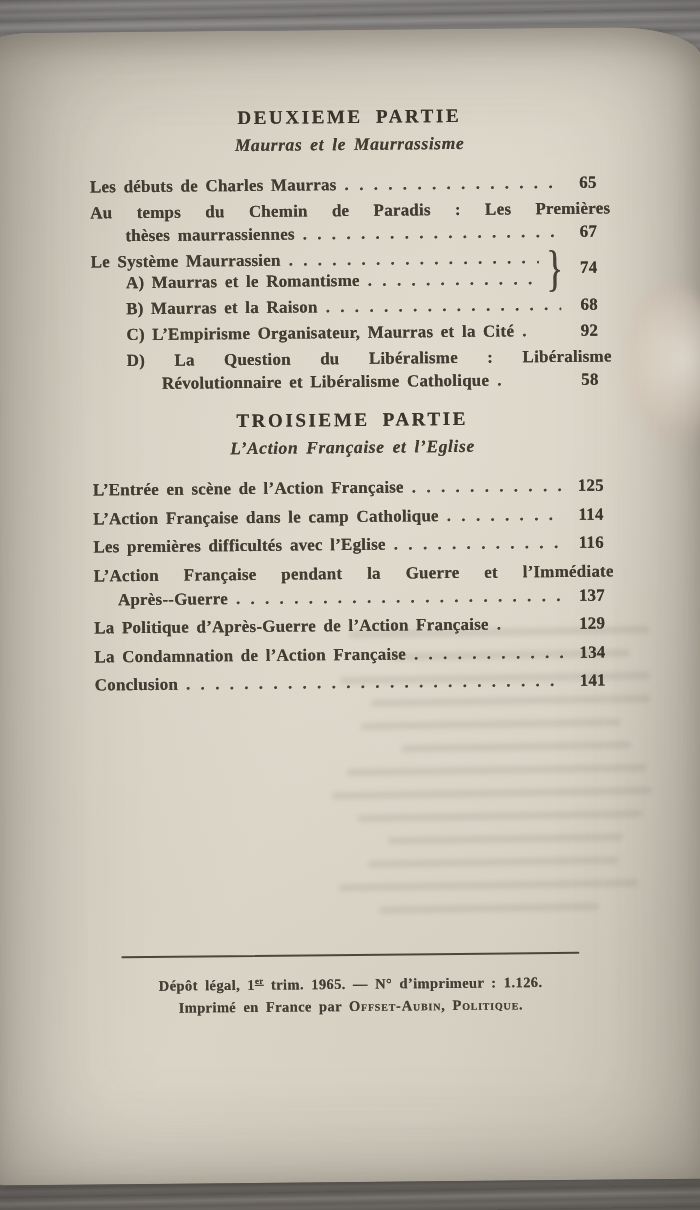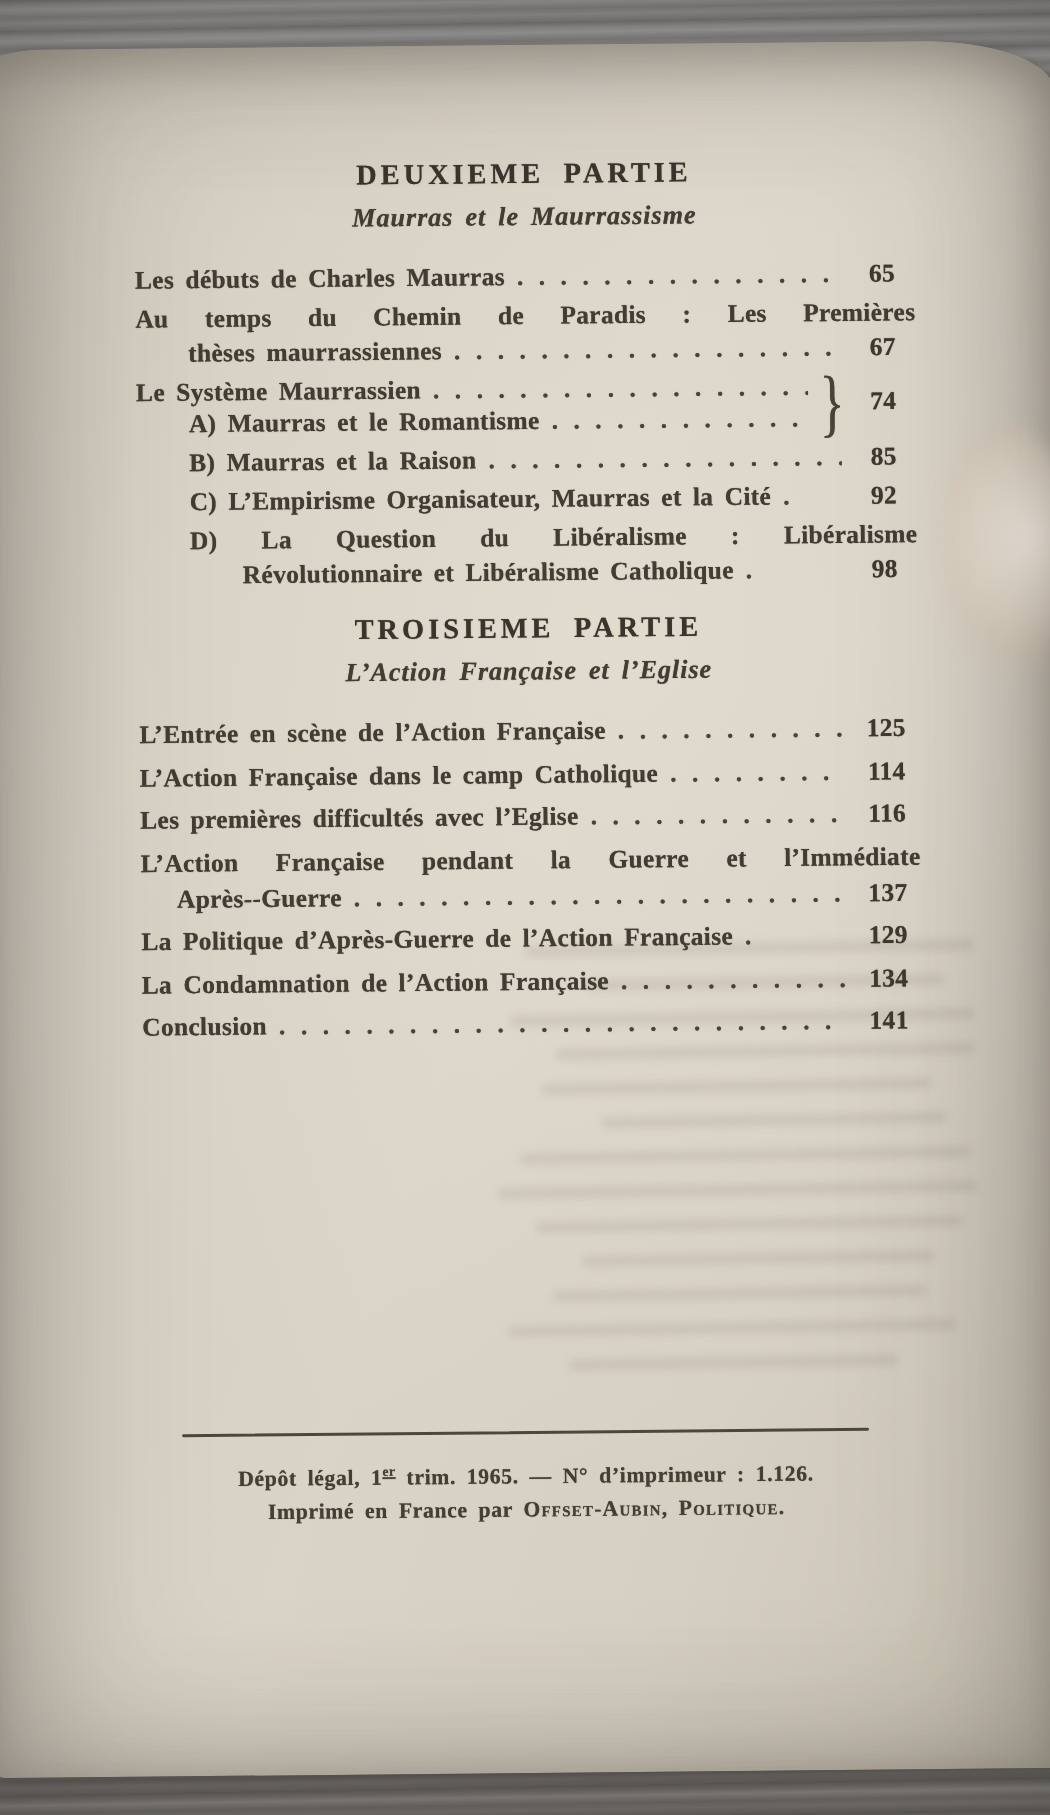--- a/index.html
+++ b/index.html
@@ -161,34 +161,34 @@
               <span class="leader dots"></span>
             </div>
           </div>
           <span class="brace">}</span>
           <span class="num">74</span>
         </div>
 
         <div class="row">
           <span class="t ind1">B) Maurras et la Raison</span>
           <span class="leader dots"></span>
-          <span class="num">85</span>
+          <span class="num">68</span>
         </div>
 
         <div class="row">
           <span class="t ind1">C) L’Empirisme Organisateur, Maurras et la Cité</span>
           <span class="leader one"></span>
           <span class="num">92</span>
         </div>
 
         <div class="fill ind1">D) La Question du Libéralisme : Libéralisme</div>
         <div class="row">
           <span class="t ind2">Révolutionnaire et Libéralisme Catholique</span>
           <span class="leader one"></span>
-          <span class="num">98</span>
+          <span class="num">58</span>
         </div>
       </div>
 
       <div class="part part3">
         <div class="part-heading">TROISIEME PARTIE</div>
         <div class="part-subtitle">L’Action Française et l’Eglise</div>
 
         <div class="row">
           <span class="t">L’Entrée en scène de l’Action Française</span>
           <span class="leader dots"></span>

